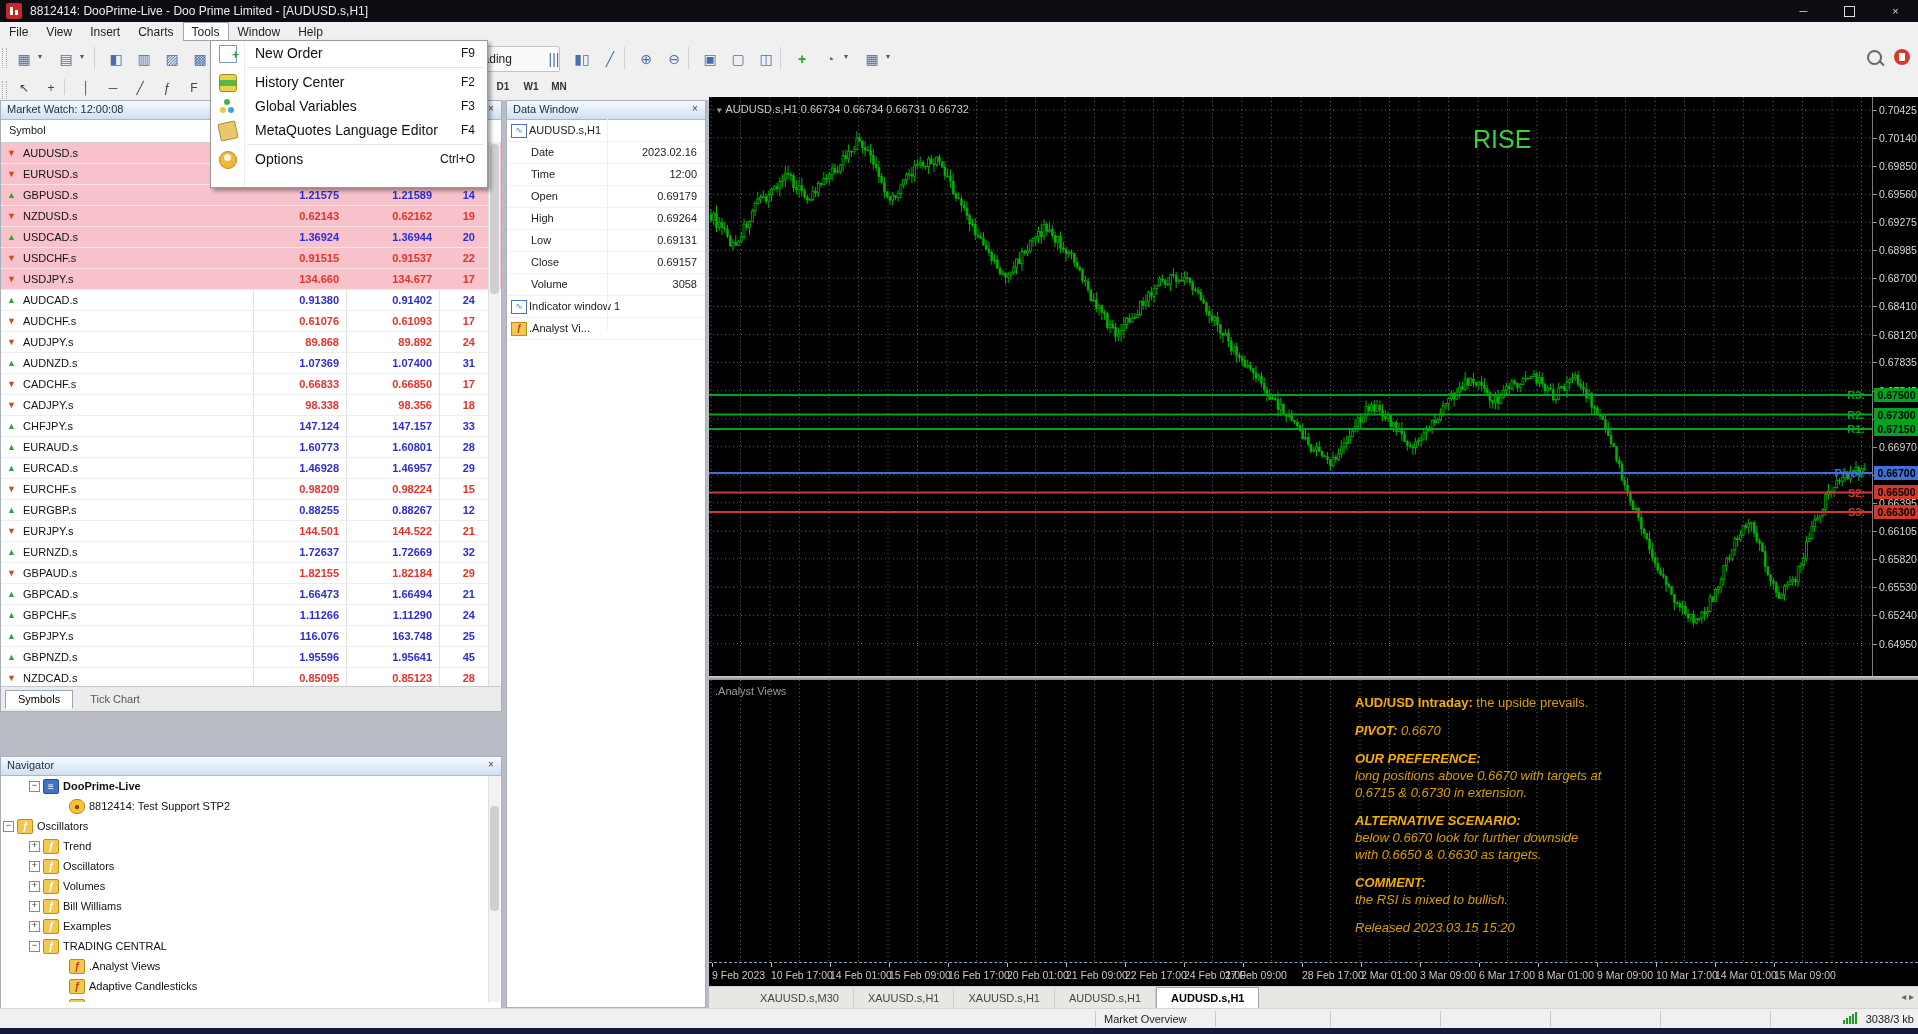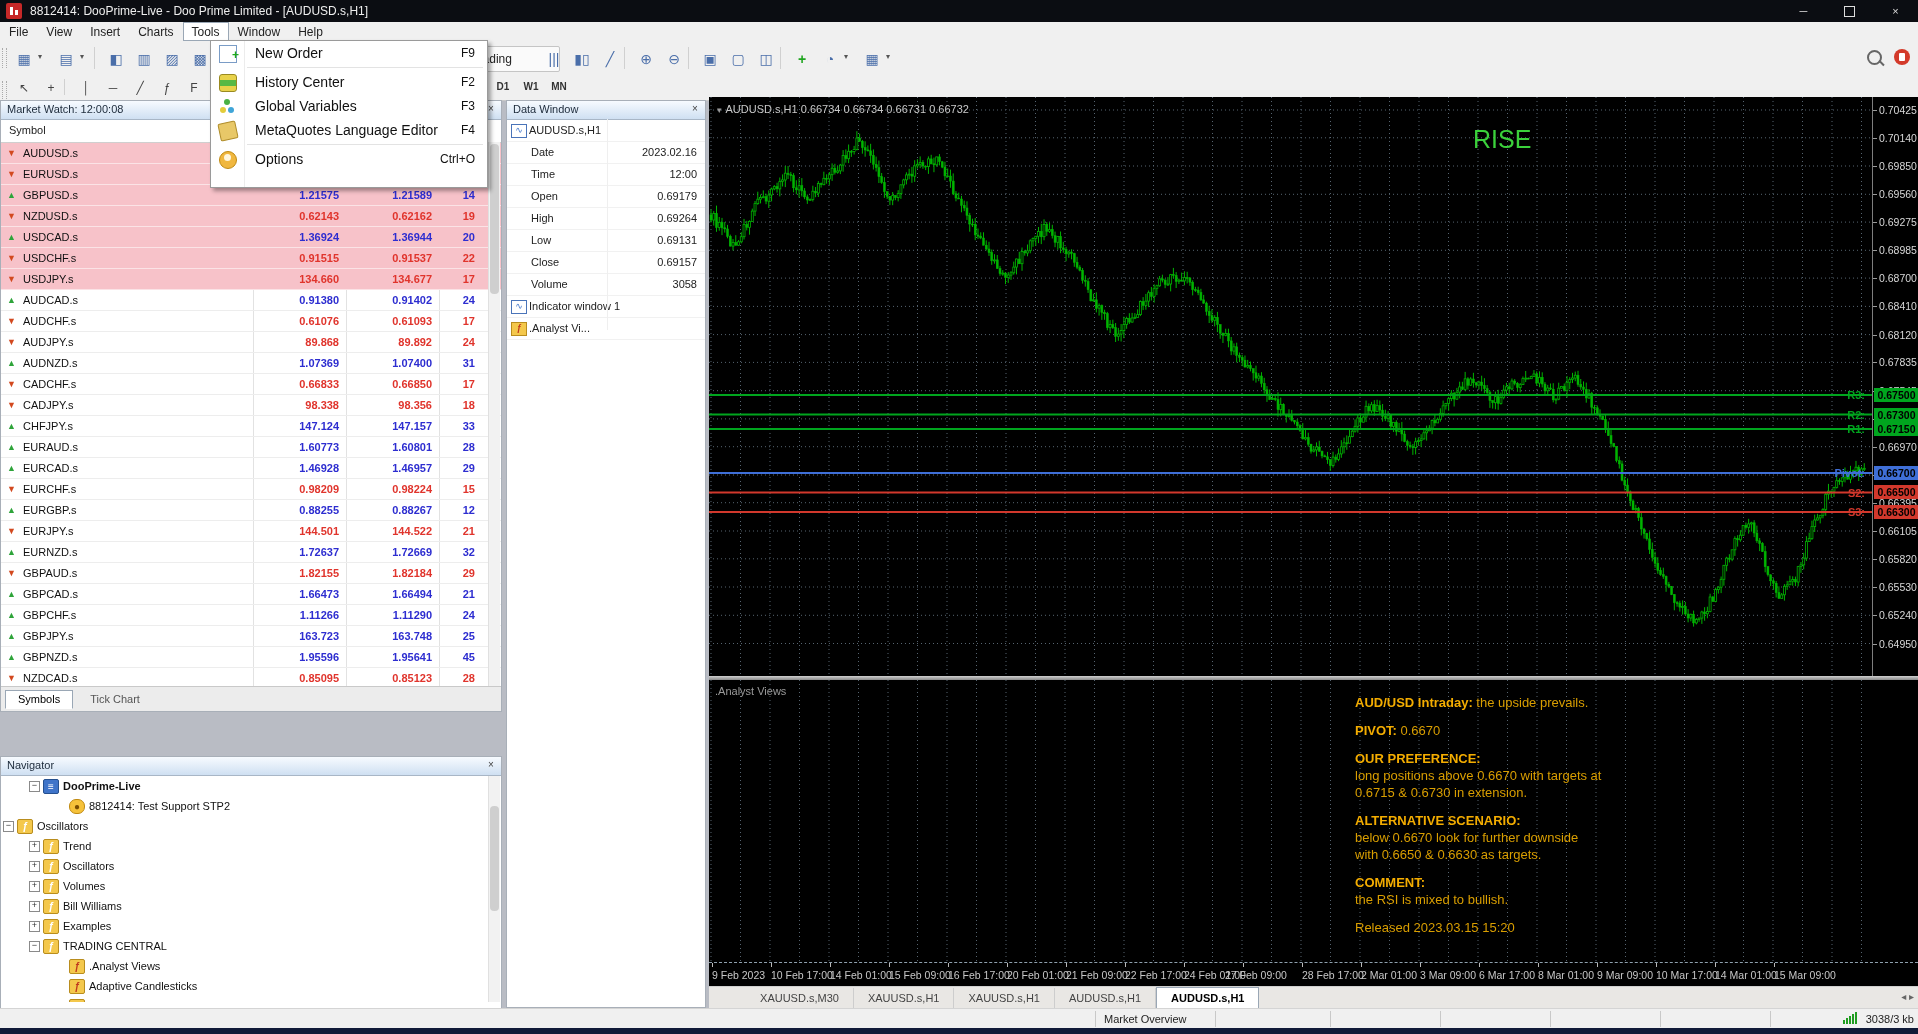--- a/index.html
+++ b/index.html
@@ -107,21 +107,21 @@
   .ptick{position:absolute;left:6px;color:#d8d8d8;font-size:10.5px;}
   .pdash{position:absolute;left:0;width:4px;height:1px;background:#9a9a9a;}
   .pbox{position:absolute;left:1px;width:45px;height:14px;line-height:14px;text-align:center;
         color:#000;font-size:10.5px;font-weight:bold;}
   #splitter{position:absolute;left:0;top:579px;width:1209px;height:4px;
             background:linear-gradient(#cfcfcf,#8a8a8a);}
   #subwindow{position:absolute;left:0;top:583px;width:1209px;height:282px;background:#000;}
   #sub-label{position:absolute;left:6px;top:5px;color:#9a9a9a;font-size:11px;}
   #analyst-block{position:absolute;left:646px;top:14px;width:500px;color:#d99e00;font-size:13px;line-height:17px;}
   #analyst-block b{color:#f4ad00;}
-  #analyst-block .sec{margin-top:11px;}
+  #analyst-block .sec{margin-top:11px;font-style:italic;}
   #time-axis{position:absolute;left:0;top:865px;width:1209px;height:24px;border-top:1px dashed #8fa0ae;background:#000;}
   .ttick{position:absolute;top:6px;color:#c6c6c6;font-size:10.5px;white-space:nowrap;}
   .tmark{position:absolute;top:0;width:1px;height:4px;background:#b9b9b9;}
 
   
   #tools-menu{left:210px;top:40px;width:276px;height:146px;background:#fff;border:1px solid #9a9a9a;
               box-shadow:3px 3px 4px rgba(0,0,0,.35);z-index:50;}
   #tools-menu .gutter{position:absolute;left:33px;top:0;width:1px;height:100%;background:#ececec;}
   .tmi{position:relative;height:24px;line-height:24px;}
   .tmi .lbl{position:absolute;left:44px;font-size:14px;color:#111;}
@@ -392,21 +392,21 @@
         <div class="mwrow">
           <span class="arr up">▲</span>
           <span class="sym">GBPCHF.s</span>
           <span class="val bid b">1.11266</span>
           <span class="val ask b">1.11290</span>
           <span class="val spr b">24</span>
         </div>
         <div class="mwrow">
           <span class="arr up">▲</span>
           <span class="sym">GBPJPY.s</span>
-          <span class="val bid b">163.723</span>
+          <span class="val bid b">116.076</span>
           <span class="val ask b">163.748</span>
           <span class="val spr b">25</span>
         </div>
         <div class="mwrow">
           <span class="arr up">▲</span>
           <span class="sym">GBPNZD.s</span>
           <span class="val bid b">1.95596</span>
           <span class="val ask b">1.95641</span>
           <span class="val spr b">45</span>
         </div>

